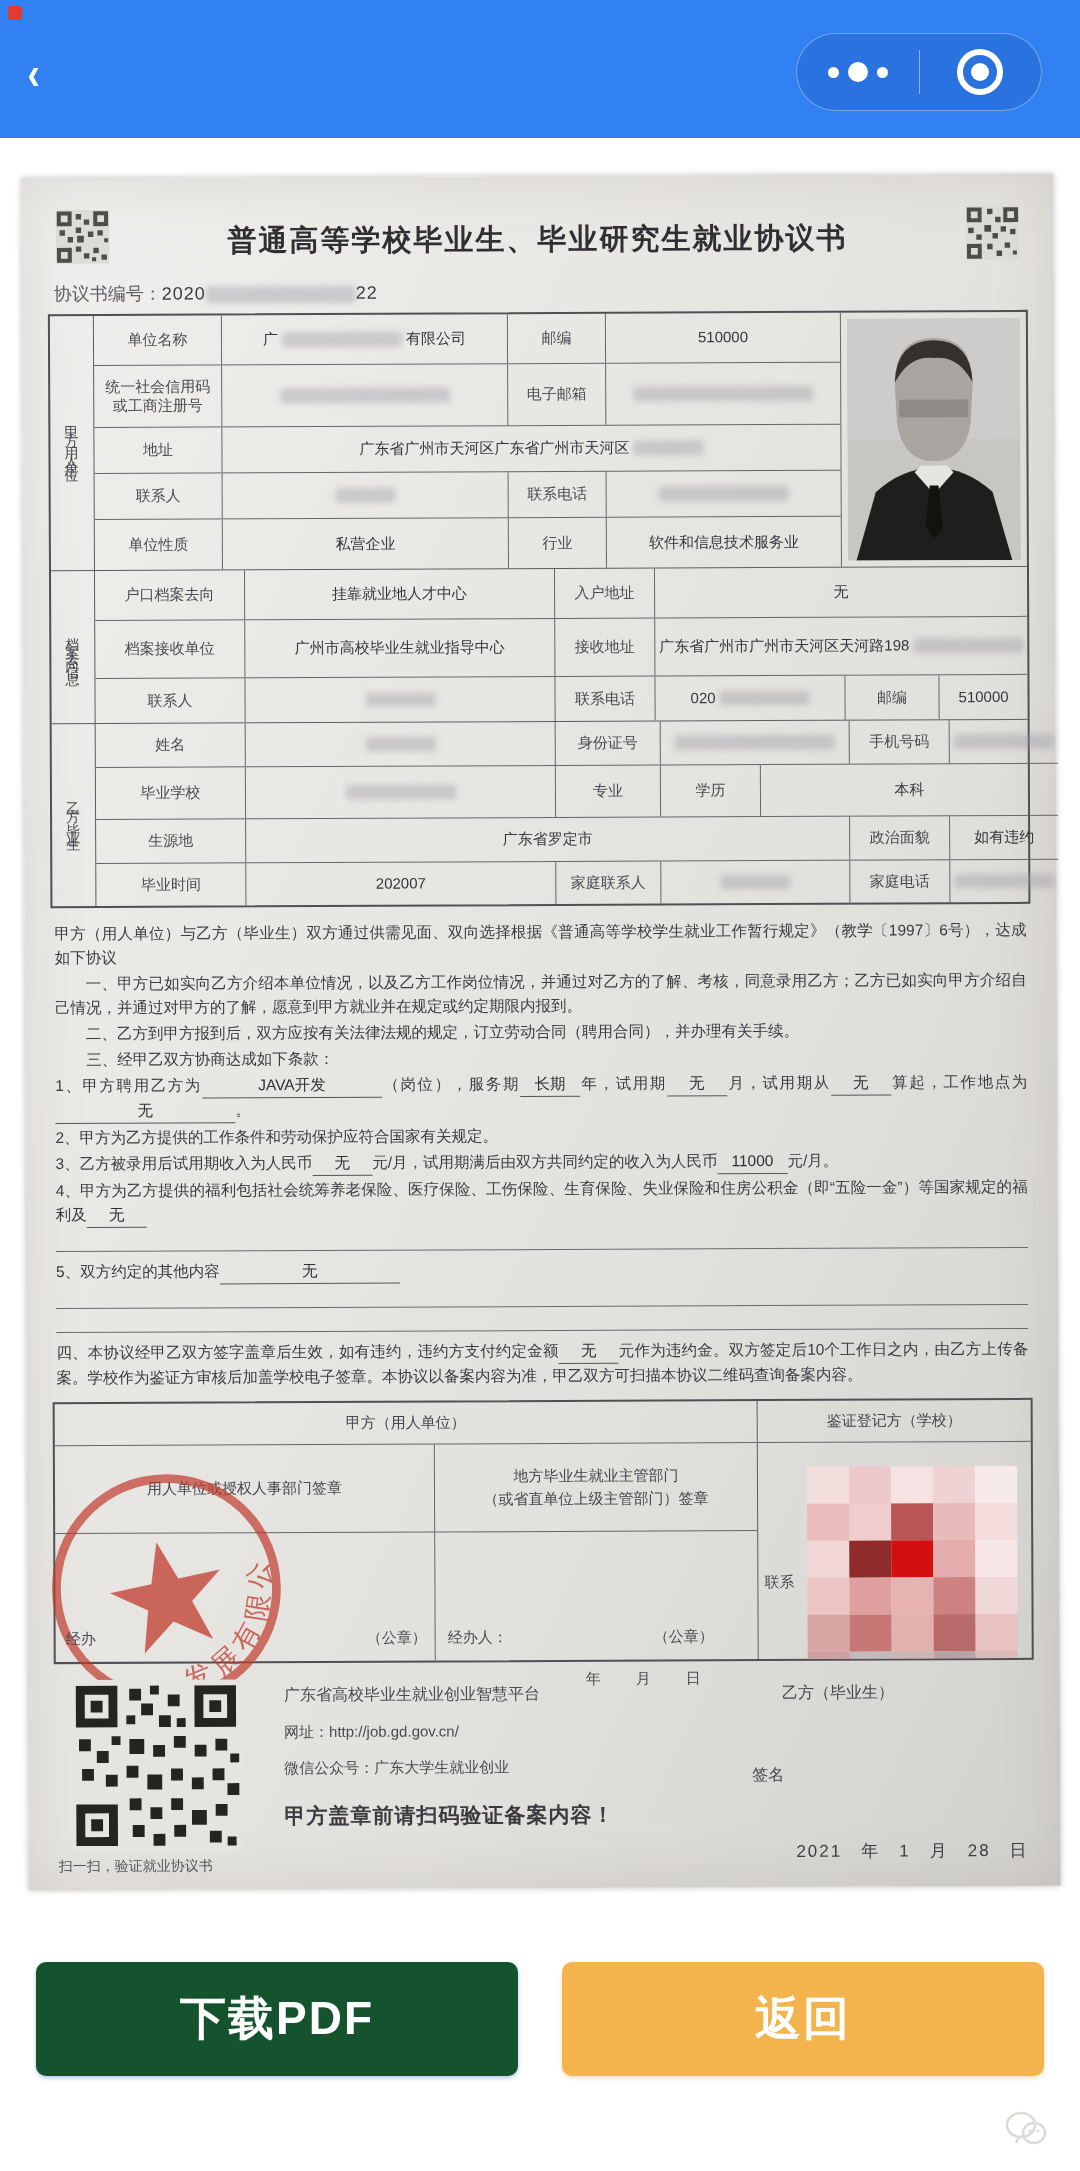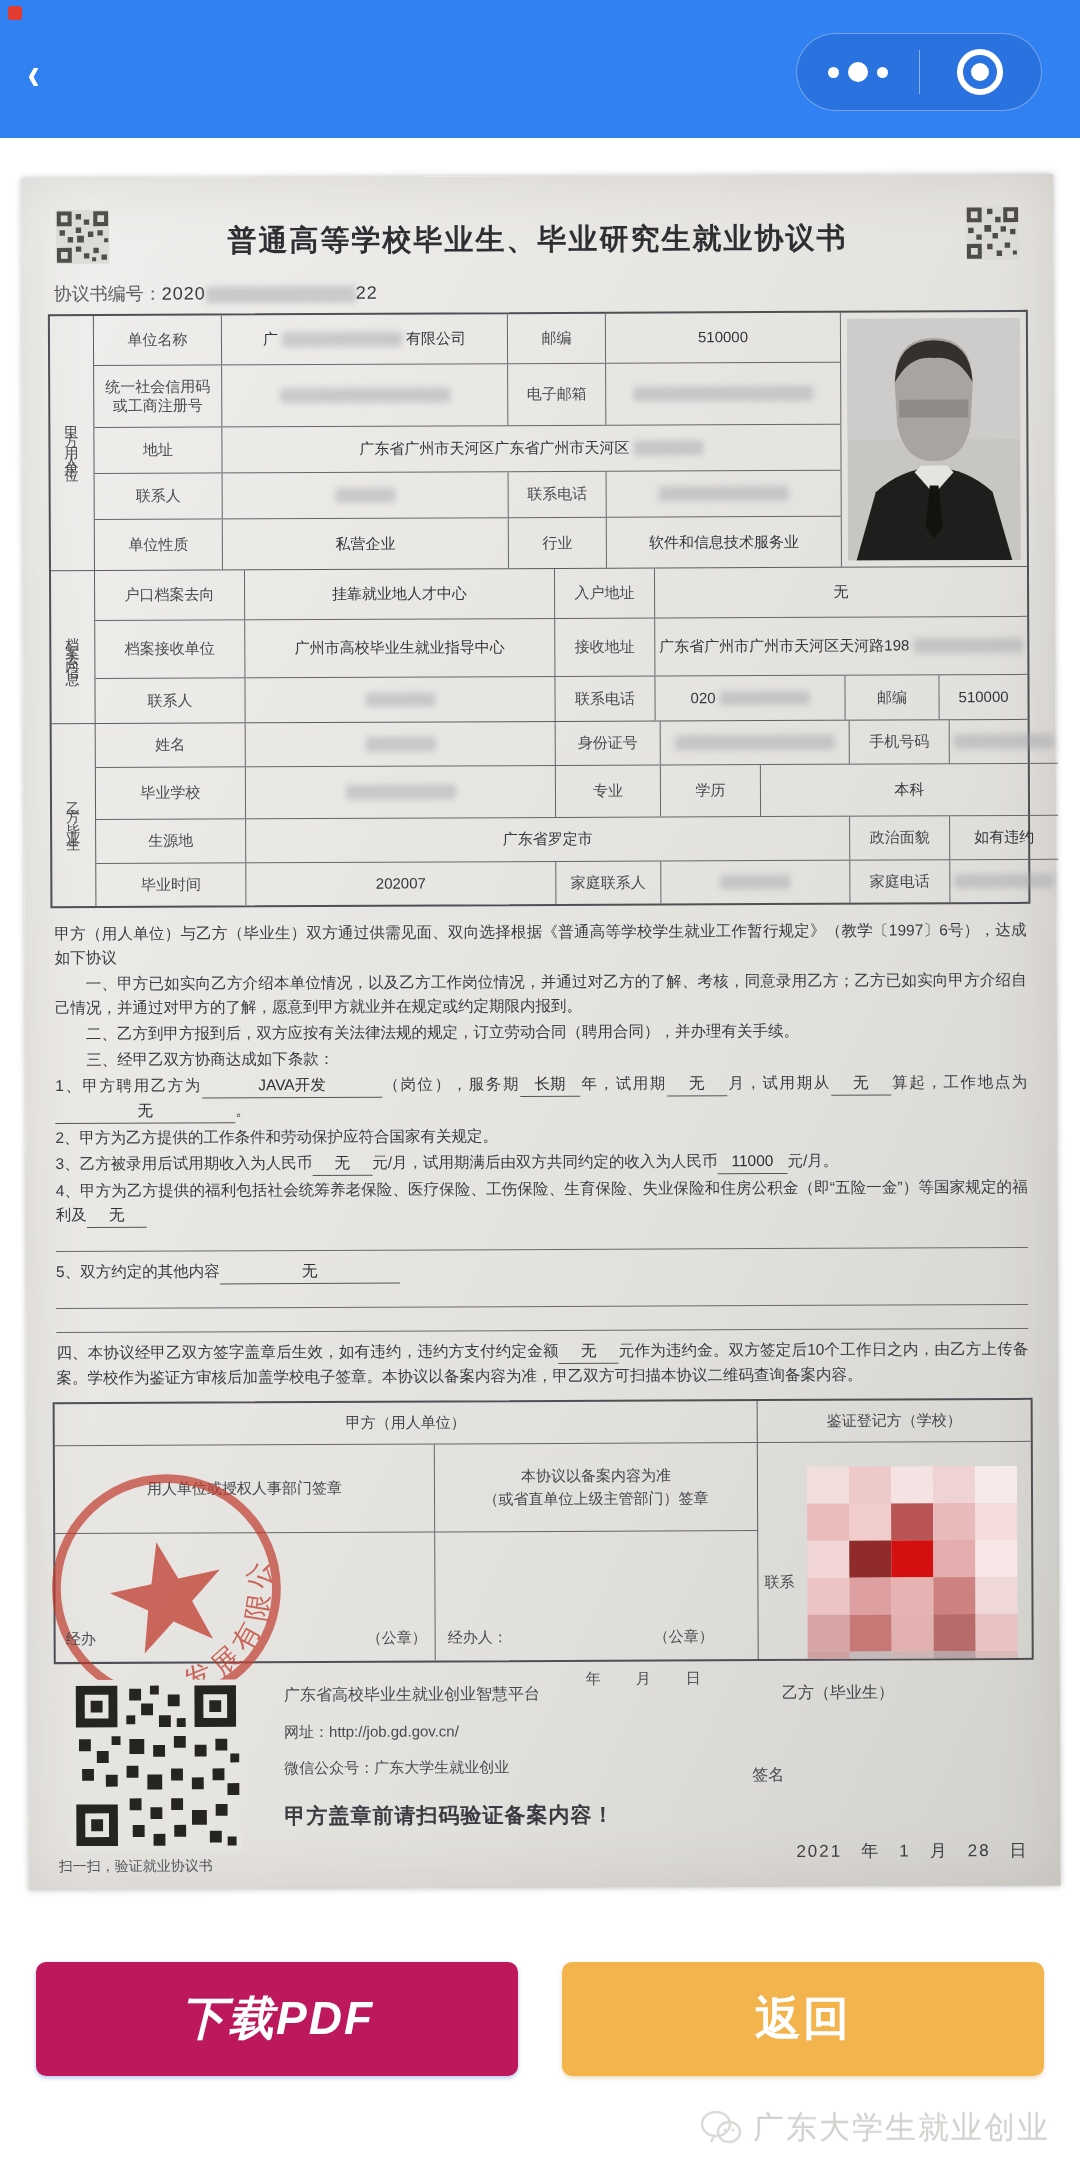--- a/index.html
+++ b/index.html
@@ -111,21 +111,21 @@
   .right-col { flex:1; position:relative; color:#45454b; }
   .right-col .pb { position:absolute; left:58px; top:6px; font-size:16px; }
   .right-col .sign { position:absolute; left:28px; top:88px; font-size:16px; }
   .right-col .date { position:absolute; right:6px; bottom:4px; font-size:17px; color:#3c3c42; letter-spacing:2px; }
 
   
   .btn-row { display:flex; gap:44px; padding:0 36px; margin-top:74px; }
   .btn { flex:1; height:114px; border-radius:10px; border:none; color:#fff; font-size:46px; font-weight:bold;
     letter-spacing:2px; display:flex; align-items:center; justify-content:center;
     font-family:"Liberation Sans","DejaVu Sans",sans-serif; cursor:pointer; }
-  .btn-blue { background:#be185d; box-shadow:0 2px 4px rgba(40,90,200,.35);font-style:italic; }
+  .btn-blue { background:#14532d; box-shadow:0 2px 4px rgba(40,90,200,.35); }
   .btn-orange { background:#f4b44d; box-shadow:0 2px 4px rgba(200,140,40,.3); }
 
   
   .watermark { position:absolute; right:30px; bottom:22px; display:flex; align-items:center; gap:8px;
     color:#d4d2ce; text-shadow:0 1px 0 #ffffff, 0 -1px 0 rgba(0,0,0,.06); font-size:31px; letter-spacing:2px; }
   .wm-logo { width:46px; height:40px; opacity:.8; }
 </style>
 </head>
 <body>
 
@@ -396,21 +396,21 @@
               <text font-size="22" fill="#c0392b" letter-spacing="6" opacity=".9">
                 <textPath href="#arcTop">发展有限公司</textPath>
               </text>
             </svg>
             <span class="small-note" style="left:10px;top:96px">经办</span>
             <span class="small-note" style="right:8px;top:96px">（公章）</span>
           </div>
         </div>
         <div class="subB">
           <div class="sub-head">
-            <span>本协议以备案内容为准</span>
+            <span>地方毕业生就业主管部门</span>
                 <span>（或省直单位上级主管部门）签章</span>
           </div>
           <div class="sub-body">
             <span class="small-note" style="left:12px;top:96px">经办人：</span>
             <span class="small-note" style="right:44px;top:96px">（公章）</span>
             <span class="small-note" style="left:150px;top:138px;letter-spacing:10px">年　月　日</span>
           </div>
         </div>
       </div>
     </div>
@@ -528,14 +528,13 @@
 </div>
 
 <div class="watermark">
   <svg class="wm-logo" viewBox="0 0 46 40">
     <ellipse cx="17" cy="16" rx="14" ry="12" fill="none" stroke="#d4d2ce" stroke-width="2.5"></ellipse>
     <ellipse cx="30" cy="24" rx="11" ry="10" fill="none" stroke="#d4d2ce" stroke-width="2.5"></ellipse>
     <circle cx="26" cy="22" r="1.6" fill="#d4d2ce"></circle>
       <circle cx="34" cy="22" r="1.6" fill="#d4d2ce"></circle>
     <path d="M12,34 L15,28" stroke="#d4d2ce" stroke-width="2.5" fill="none"></path>
   </svg>
-  <span>广东大学生就业创业</span>
 </div>
 
 </body></html>

